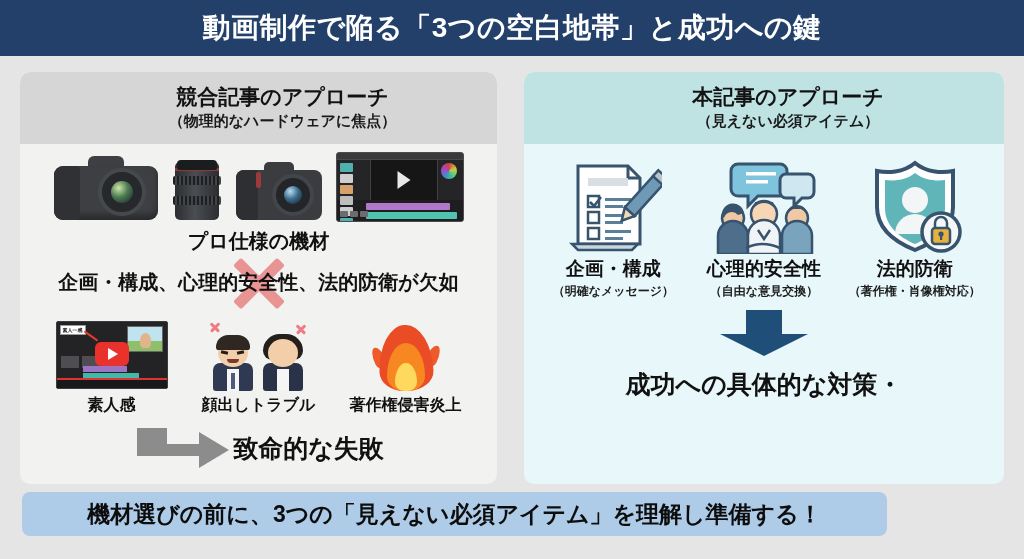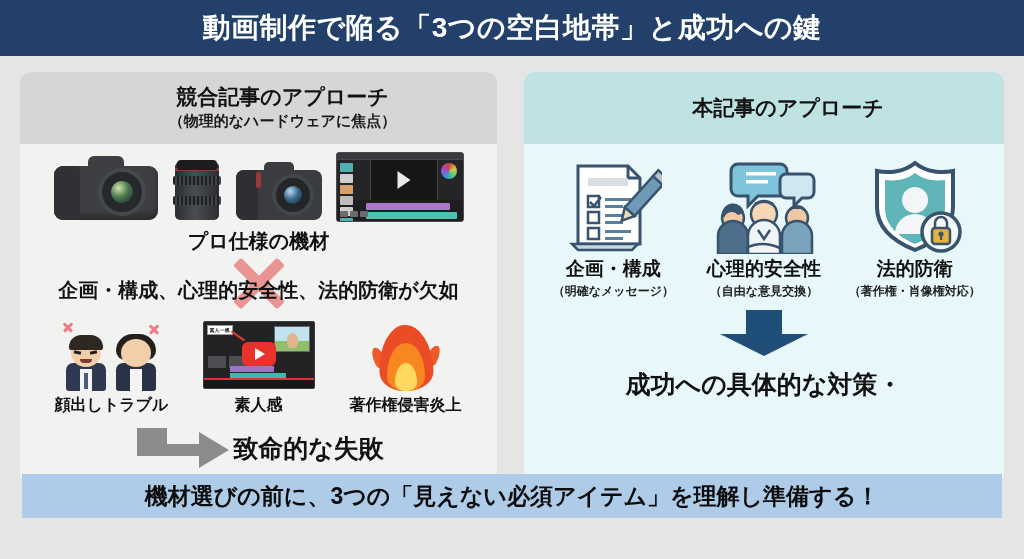--- a/index.html
+++ b/index.html
@@ -176,21 +176,21 @@
     position: absolute; left: 50%; top: -4px; transform: translateX(-50%);
     width: 60px; height: 60px; opacity: .62;
   }
   .red-x span {
     position: absolute; left: 50%; top: 50%; width: 62px; height: 11px;
     background: #e35b5b; border-radius: 2px; margin-left: -31px; margin-top: -5px;
   }
   .red-x span:first-child { transform: rotate(45deg); }
   .red-x span:last-child  { transform: rotate(-45deg); }
   .lack-text {
-    position: absolute; left: 0; right: 0; top: 20px; text-align: center;
+    position: absolute; left: 0; right: 0; top: 12px; text-align: center;
     font-size: 20px; font-weight: bold; color: #111;
   }
 
   
   .fail-row { display: flex; justify-content: space-around; align-items: flex-end; padding: 4px 18px 0; }
   .fail-item { width: 130px; text-align: center; }
   .fail-art { height: 72px; display: flex; align-items: center; justify-content: center; }
   .fail-label { font-size: 16px; font-weight: bold; color: #111; margin-top: 4px; }
 
   
@@ -283,22 +283,22 @@
 
   
   .blue-arrow-wrap { display: flex; justify-content: center; margin-top: 8px; }
   .right-concl {
     text-align: center; font-size: 25px; font-weight: bold; color: #111;
     line-height: 1.28; margin-top: 6px;
   }
 
   
   .bottom-banner {
-    position: absolute; left: 22px; top: 474px; width: 980px; height: 44px;
-    background: #aecbe8; border-radius: 0;
+    position: absolute; left: 22px; top: 492px; width: 865px; height: 44px;
+    background: #aecbe8; border-radius: 8px;
     display: flex; align-items: center; justify-content: center;
   }
   .bottom-banner-text {
     font-size: 23px; font-weight: bold; color: #0d0d0d; white-space: nowrap;
   }
 </style>
 </head>
 <body>
 
 <div class="infographic">
@@ -370,20 +370,37 @@
 
       <div class="lack-zone">
         <div class="red-x">
             <span></span>
             <span></span>
           </div>
         <div class="lack-text">企画・構成、心理的安全性、法的防衛が欠如</div>
       </div>
 
       <div class="fail-row">
+
+        <div class="fail-item">
+          <div class="fail-art">
+            <div class="vid-thumb">
+              <div class="tag">素人一感</div>
+              <div class="inset"></div>
+              <div class="arrow"></div>
+              <div class="sq"></div>
+                <div class="sq2"></div>
+              <div class="tl1"></div>
+                <div class="tl2"></div>
+              <div class="ytbtn"></div>
+              <div class="bar"></div>
+            </div>
+          </div>
+          <div class="fail-label">素人感</div>
+        </div>
 
         <div class="fail-item">
           <div class="fail-art">
             <div class="people-angry">
               <div class="anger a1"></div>
               <div class="anger a2"></div>
               <div class="pa pa-left">
                 <div class="torso"></div>
                   <div class="shirt"></div>
                   <div class="tie"></div>
@@ -402,37 +419,20 @@
                   <div class="eye r"></div>
                   <div class="mouth"></div>
               </div>
             </div>
           </div>
           <div class="fail-label">顔出しトラブル</div>
         </div>
 
         <div class="fail-item">
           <div class="fail-art">
-            <div class="vid-thumb">
-              <div class="tag">素人一感</div>
-              <div class="inset"></div>
-              <div class="arrow"></div>
-              <div class="sq"></div>
-                <div class="sq2"></div>
-              <div class="tl1"></div>
-                <div class="tl2"></div>
-              <div class="ytbtn"></div>
-              <div class="bar"></div>
-            </div>
-          </div>
-          <div class="fail-label">素人感</div>
-        </div>
-
-        <div class="fail-item">
-          <div class="fail-art">
             <div class="fire">
               <div class="spark s1"></div>
                 <div class="spark s2"></div>
               <div class="f1"></div>
                 <div class="f2"></div>
                 <div class="f3"></div>
             </div>
           </div>
           <div class="fail-label">著作権侵害炎上</div>
         </div>
@@ -447,20 +447,21 @@
         </div>
         <div class="left-concl-text">致命的な失敗</div>
       </div>
 
     </div>
   </div>
 
   <div class="panel panel-right">
     <div class="panel-head">
       <div class="panel-head-title">本記事のアプローチ</div>
+      <div class="panel-head-sub">（見えない必須アイテム）</div>
     </div>
 
     <div class="panel-body">
 
       <div class="icon-row">
 
         <div class="icon-cell">
           <div class="icon-art">
             <svg width="98" height="96" viewBox="0 0 98 96">
               <path d="M14 8 h50 l12 12 v66 h-62 z" fill="#ffffff" stroke="#37536e" stroke-width="3"></path>

